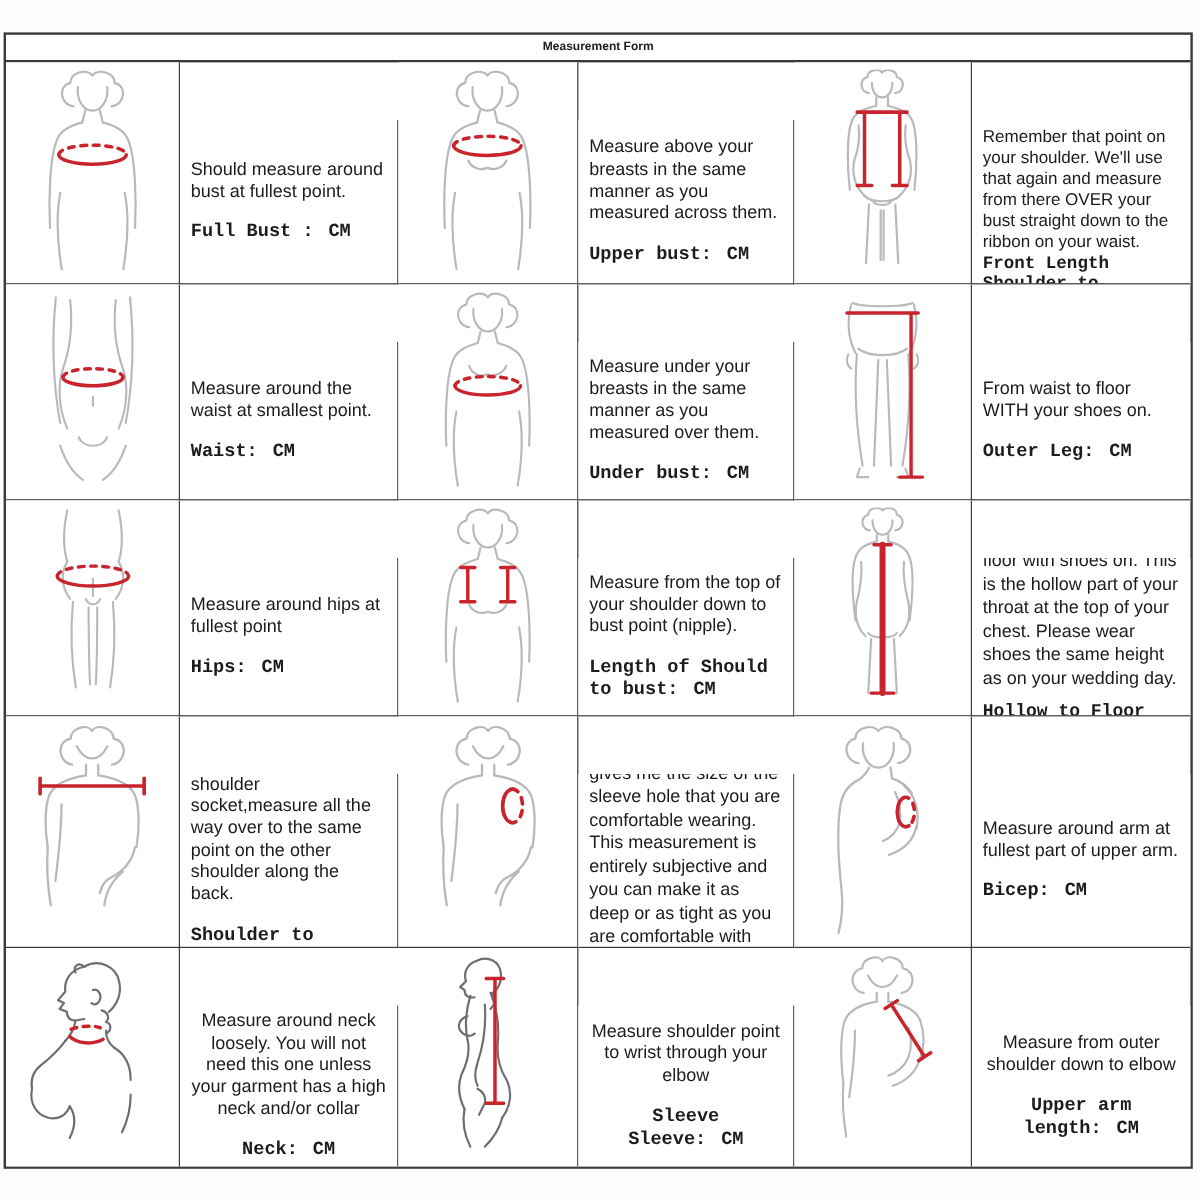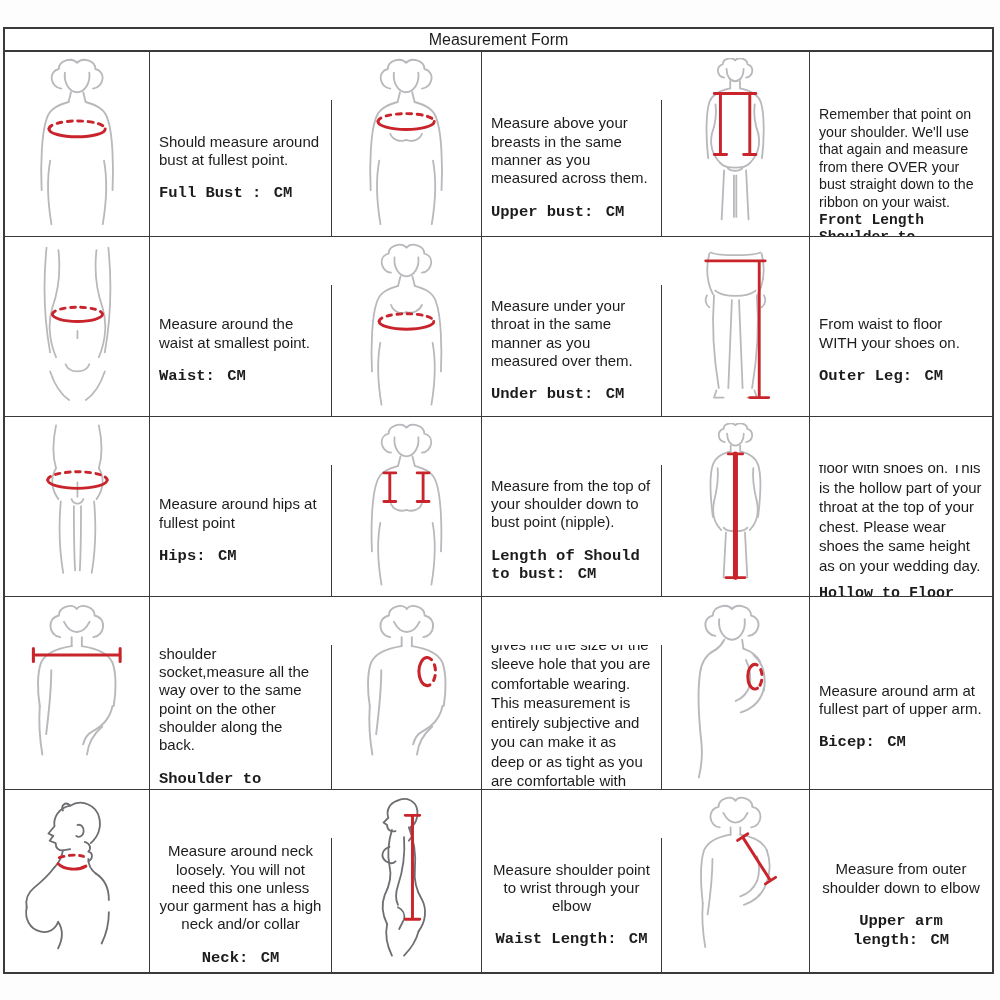--- a/index.html
+++ b/index.html
@@ -1,19 +1,19 @@
 <!DOCTYPE html>
 <html style="--red: #c9242b; --sketch: #b9b9bd;"><head>
 <meta charset="utf-8">
 <style>
   html,body{margin:0;padding:0;background:#fff;}
   body{width:1000px;height:1000px;font-family:"Liberation Sans",sans-serif;color:#1c1c1c;}
   .sheet{position:relative;width:1000px;height:1000px;background:#fdfdfd;}
   .mtable{position:absolute;left:3px;top:27px;width:fit-content;border:2px solid #3a3a3a;background:#fff;}
-  .header{height:21px;line-height:21px;text-align:center;font-weight:normal;font-size:16px;border-bottom:2px solid #3a3a3a;}
+  .header{height:21px;line-height:21px;text-align:center;font-weight:bold;font-size:10px;border-bottom:2px solid #3a3a3a;}
   .grid{display:grid;grid-template-columns:145px 182px 150px 180px 148px 182px;grid-template-rows:185px 180px 180px 193px 182px;}
   .cell{border-right:1px solid #3a3a3a;border-bottom:1px solid #3a3a3a;overflow:hidden;background:#fff;}
   .cell:nth-child(6n){border-right:none;}
   .cell:nth-child(n+25){border-bottom:none;text-align:center;}
   .fig{display:flex;align-items:center;justify-content:center;}
   .fig svg{height:93%;max-width:96%;}
   .txt{display:flex;flex-direction:column;justify-content:center;padding:4px 9px;font-size:15px;line-height:1.22;margin-top:48px;}
   .txt p{margin:0;}
   .label{font-weight:bold;margin-top:15px !important;font-size:15.5px;font-family:Liberation Mono, monospace;}
   .unit{margin-left:0.8em;}
@@ -108,21 +108,21 @@
       <path class="s" d="M40 12c-1 9 4 16 10 16s11-7 10-16"></path>
       <path class="s" d="M45 28l-2 8M55 28l2 8"></path>
       <path class="s" d="M43 36C32 39 27 43 25 50c-4 11-5 37-4 58M57 36c11 3 16 7 18 14 4 11 5 37 4 58"></path>
       <path class="s" d="M28 84c-3 16-2 34 1 52M72 84c3 16 2 34-1 52"></path>
       <path class="s" d="M37 52c2 6 8 8 13 6M50 58c5 2 11-1 13-6"></path>
       <path class="r" d="M27 66a23 6.5 0 0 0 46 0"></path>
       <path class="rd" d="M27 66a23 6.5 0 0 1 46 0"></path>
     </svg>
    </div>
    <div class="cell txt">
-    <p class="desc">Measure under your throat in the same manner as you measured over them.</p>
+    <p class="desc">Measure under your breasts in the same manner as you measured over them.</p>
     <p class="label"><span>Under bust:</span><span class="unit">CM</span></p>
    </div>
    <div class="cell fig">
     <svg viewBox="0 0 100 140">
       <path class="s" d="M29 8c7 3 35 3 42 0"></path>
       <path class="s" d="M28 9c-3 12-2 24 3 34M72 9c3 12 2 24-3 34"></path>
       <path class="s" d="M33 40c7 6 27 6 34 0"></path>
       <path class="s" d="M26 44c-2 4-1 8 2 10M74 44c2 4 1 8-2 10"></path>
       <path class="s" d="M32 44c-2 26 0 54 4 78M68 44c2 26 0 54-4 78M47 48c-1 24-2 50-3 74M53 48c1 24 2 50 3 74"></path>
       <path class="s" d="M34 124l-2 6h8M66 124l2 6h-8"></path>
@@ -260,21 +260,21 @@
       <path class="s dk" d="M38 28c-3 10-4 20-2 30 2 8 0 16-4 24-3 8-2 16 2 24"></path>
       <path class="s dk" d="M36 42c-6 2-8 8-3 12 3 2 6 2 8 0"></path>
       <path class="s dk" d="M48 34c1 14-1 28-5 40-2 6-2 12 0 16"></path>
       <path class="s dk" d="M43 92c4 2 6 6 5 10l-4 8"></path>
       <path class="s dk" d="M34 106c-2 10 0 18 4 26M60 112c-2 8-6 14-12 20"></path>
       <path class="r" d="M55 16v86M49 16h12M49 102h12"></path>
     </svg>
    </div>
    <div class="cell txt">
     <p class="desc">Measure shoulder point to wrist through your elbow</p>
-    <p class="label"><span>Waist Length:</span><span class="unit">CM</span></p>
+    <p class="label"><span>Sleeve Sleeve:</span><span class="unit">CM</span></p>
    </div>
    <div class="cell fig">
     <svg viewBox="0 0 100 140">
       <path class="s" d="M37 26C28 25 26 11 36 9C36 2 47 -1 50 4C53 -1 64 2 64 9C74 11 72 25 63 26"></path>
       <path class="s" d="M40 14c3 6 6 8 10 8s7-2 10-8"></path>
       <path class="s" d="M46 26v6M54 26v6"></path>
       <path class="s" d="M46 32C34 34 27 38 24 45c-3 9-3 26-1 44M54 32c12 2 19 6 22 13"></path>
       <path class="s" d="M23 89c-1 12 0 24 2 36"></path>
       <path class="s" d="M76 45c3 9 3 18 0 26M68 50c2 7 2 14 0 20"></path>
       <path class="s" d="M76 71c-3 10-10 16-19 19M68 70c-3 7-8 11-14 13"></path>

